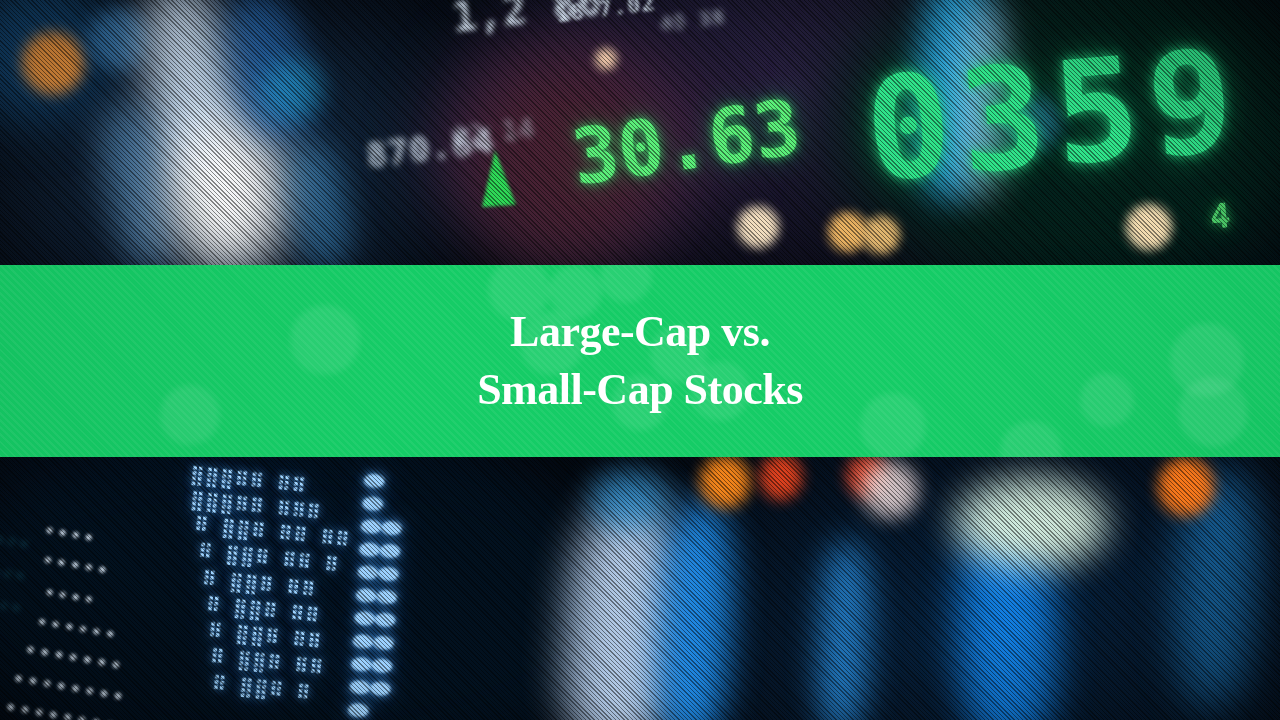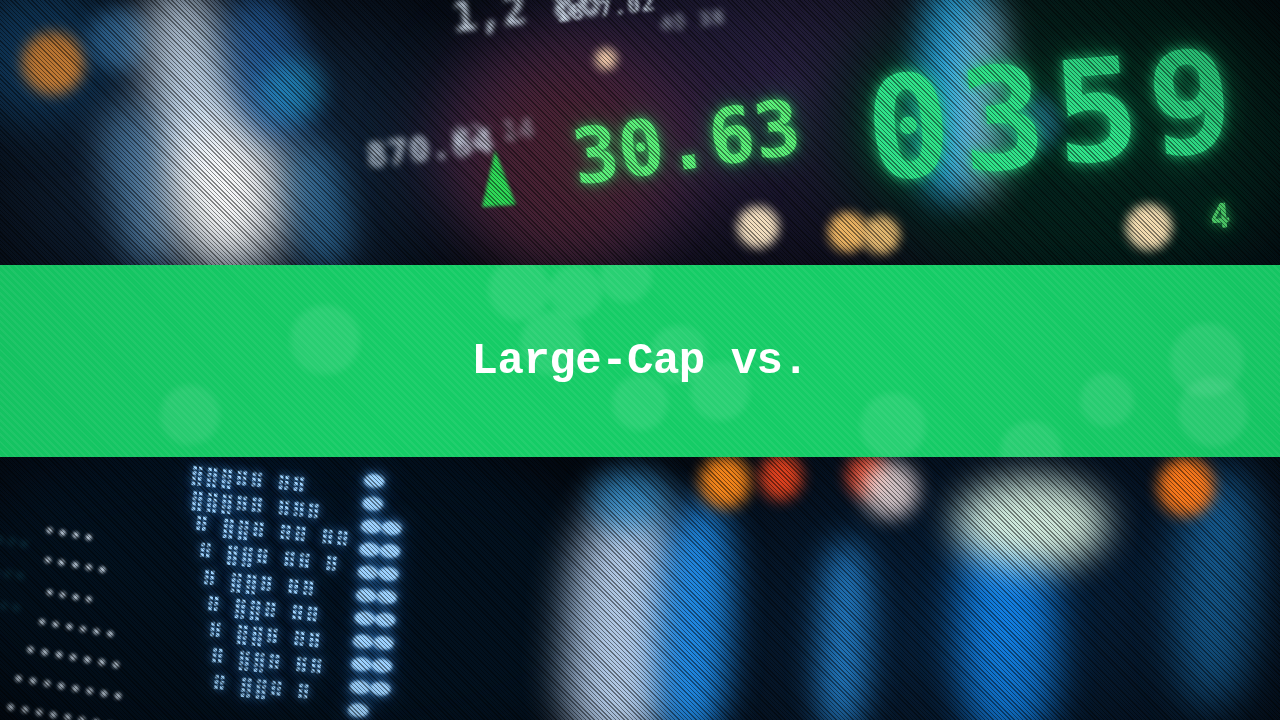--- a/index.html
+++ b/index.html
@@ -142,21 +142,21 @@
     position: absolute;
     inset: 0;
     display: flex;
     flex-direction: column;
     align-items: center;
     justify-content: center;
     gap: 2px;
   }
   .title-line {
     color: #ffffff;
-    font-family: Liberation Mono, monospace;
+    font-family: Liberation Serif, serif;
     font-weight: bold;
     font-size: 44px;
     line-height: 56px;
     letter-spacing: -0.5px;
     white-space: nowrap;
     text-align: center;
   }
 </style>
 </head>
 <body>
@@ -286,16 +286,17 @@
     <div class="banner-bokeh" style="left:1080px; top:108px; width:54px; height:54px;"></div>
     <div class="banner-bokeh" style="left:860px; top:128px; width:66px; height:66px;"></div>
     <div class="banner-bokeh" style="left:1000px; top:156px; width:62px; height:62px;"></div>
     <div class="banner-bokeh" style="left:160px; top:120px; width:60px; height:60px;"></div>
 
     <div class="banner-stripes"></div>
     <div class="banner-shade"></div>
 
     <div class="title">
       <div class="title-line">Large-Cap vs.</div>
+      <div class="title-line">Small-Cap Stocks</div>
     </div>
   </div>
 
 </div>
 
 </body></html>

